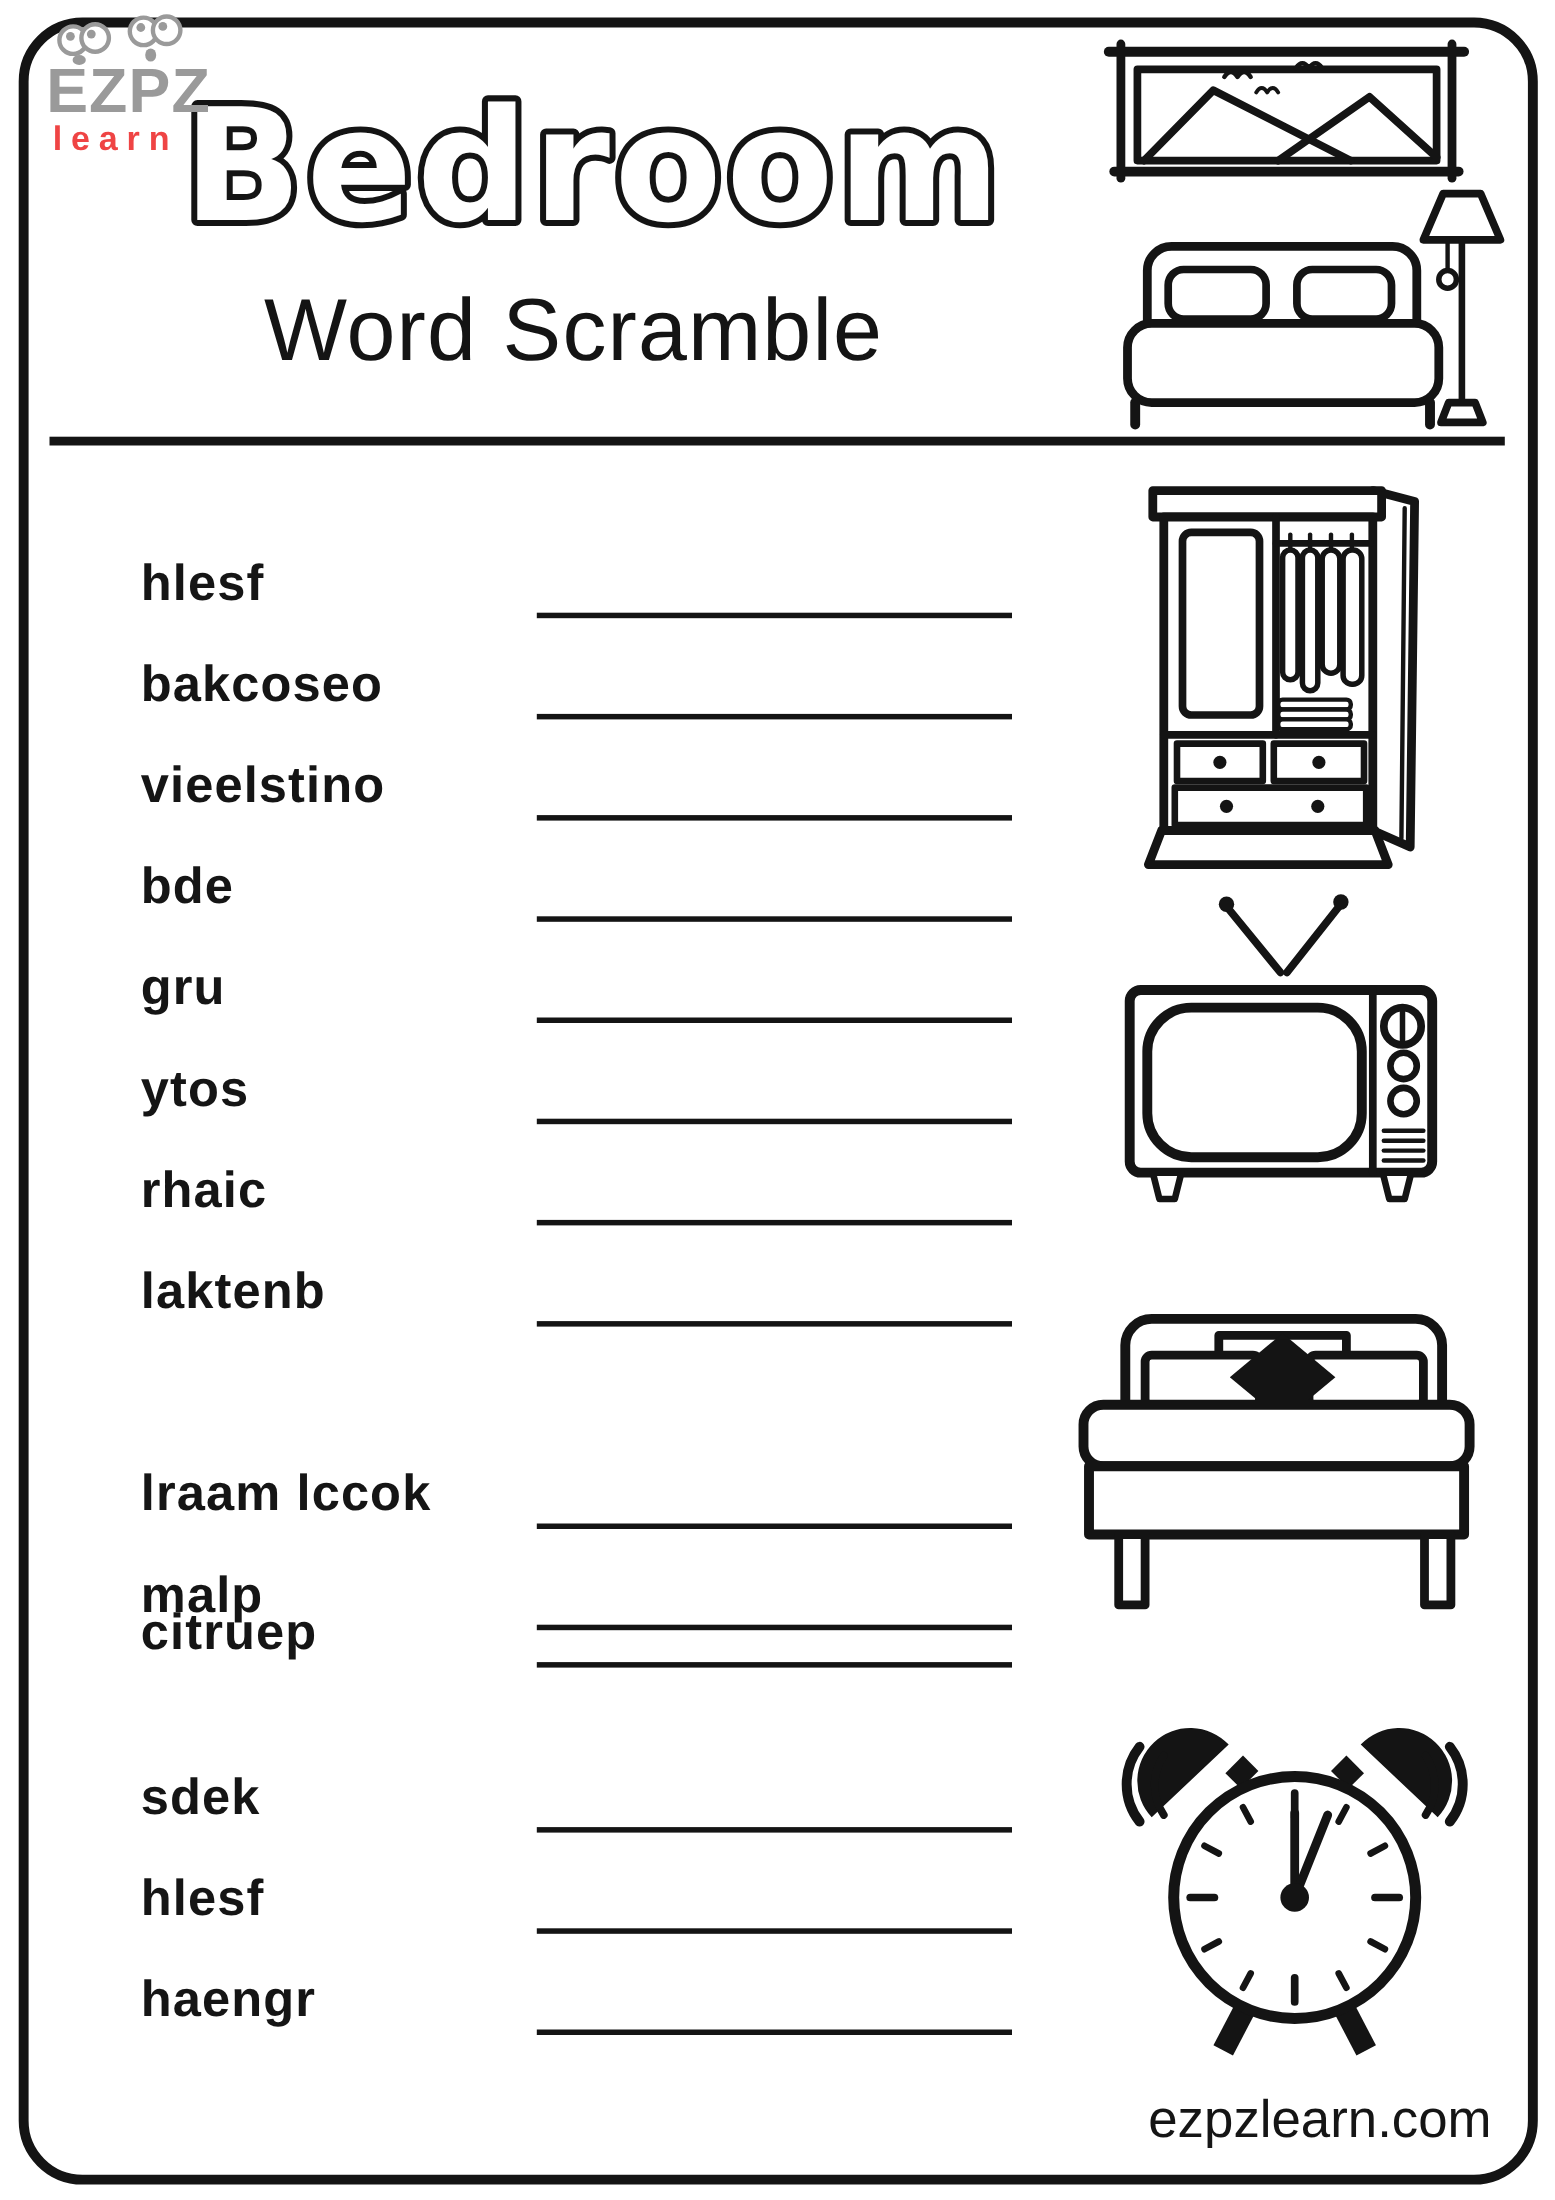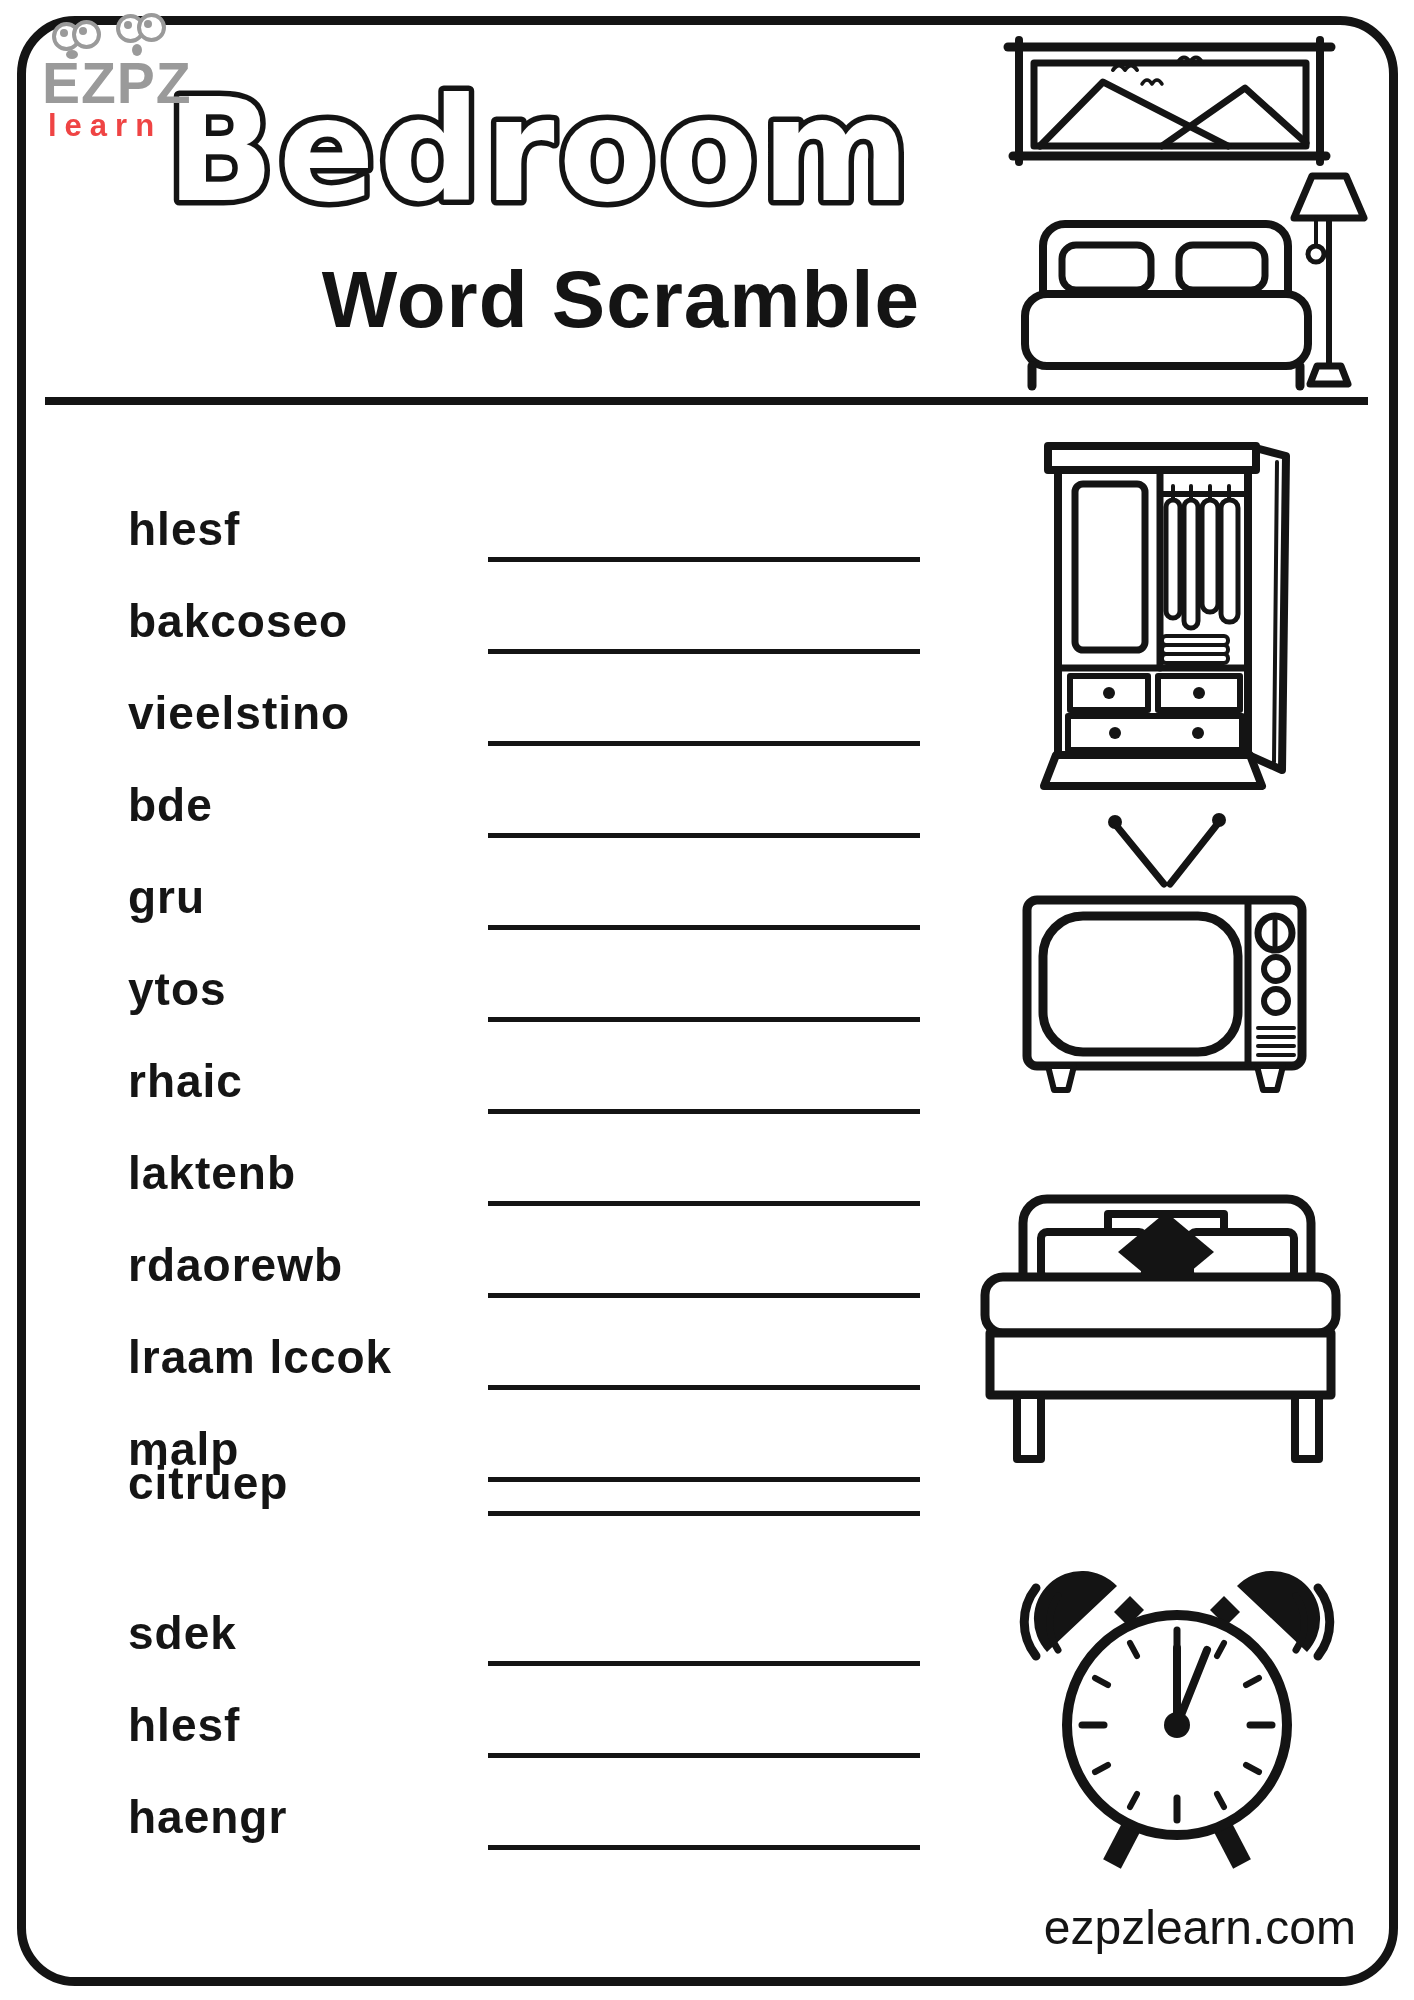--- a/index.html
+++ b/index.html
@@ -18,22 +18,22 @@
   .owl .mouth{position:absolute;width:12px;height:9px;background:#9a9a9a;border-radius:50%;}
   #logo-word{position:absolute;left:14px;top:36px;font-size:57px;font-weight:bold;
     color:#9a9a9a;letter-spacing:1px;}
   #logo-sub{position:absolute;left:20px;top:94px;font-size:31px;font-weight:bold;
     color:#ef4444;letter-spacing:8px;}
   
   #title-svg{left:0;top:0;width:1100px;height:240px;z-index:2;}
   #title-svg text{font-family:"DejaVu Sans","Liberation Sans",sans-serif;font-weight:bold;
     font-size:142px;letter-spacing:4px;fill:#fff;stroke:#141414;stroke-width:11px;
     paint-order:stroke;stroke-linejoin:round;}
-  #subtitle{left:240px;top:254px;width:680px;text-align:right;font-size:80px;
-    font-weight:bold;letter-spacing:1px;z-index:2;}
+  #subtitle{left:240px;top:254px;width:680px;text-align:left;font-size:80px;
+    font-weight:normal;letter-spacing:1px;z-index:2;}
   #divider{left:45px;top:397px;width:1323px;height:8px;background:#141414;z-index:2;}
   
   #word-list{left:0;top:0;width:100%;height:100%;z-index:2;}
   .word-row{position:absolute;left:0;width:1414px;height:92px;}
   .scrambled-word{position:absolute;left:128px;top:0;font-size:46px;font-weight:bold;
     letter-spacing:1px;line-height:45px;white-space:pre;color:#151515;}
   .answer-line{position:absolute;left:488px;top:50px;width:432px;height:5px;background:#141414;}
   
   #footer-site{right:58px;top:1900px;font-size:48px;font-weight:normal;color:#151515;z-index:2;margin-left:30px;}
   
@@ -97,24 +97,20 @@
     <div class="word-row" style="top: 967px;">
       <span class="scrambled-word">ytos</span>
       <div class="answer-line"></div>
     </div>
     <div class="word-row" style="top: 1059px;">
       <span class="scrambled-word">rhaic</span>
       <div class="answer-line"></div>
     </div>
     <div class="word-row" style="top: 1151px;">
       <span class="scrambled-word">laktenb</span>
-      <div class="answer-line"></div>
-    </div>
-    <div class="word-row" style="top: 1243px;">
-      <span class="scrambled-word">rdaorewb</span>
       <div class="answer-line"></div>
     </div>
     <div class="word-row" style="top: 1335px;">
       <span class="scrambled-word">lraam lccok</span>
       <div class="answer-line"></div>
     </div>
     <div class="word-row" style="top: 1427px;">
       <span class="scrambled-word">malp</span>
       <div class="answer-line"></div>
     </div>

